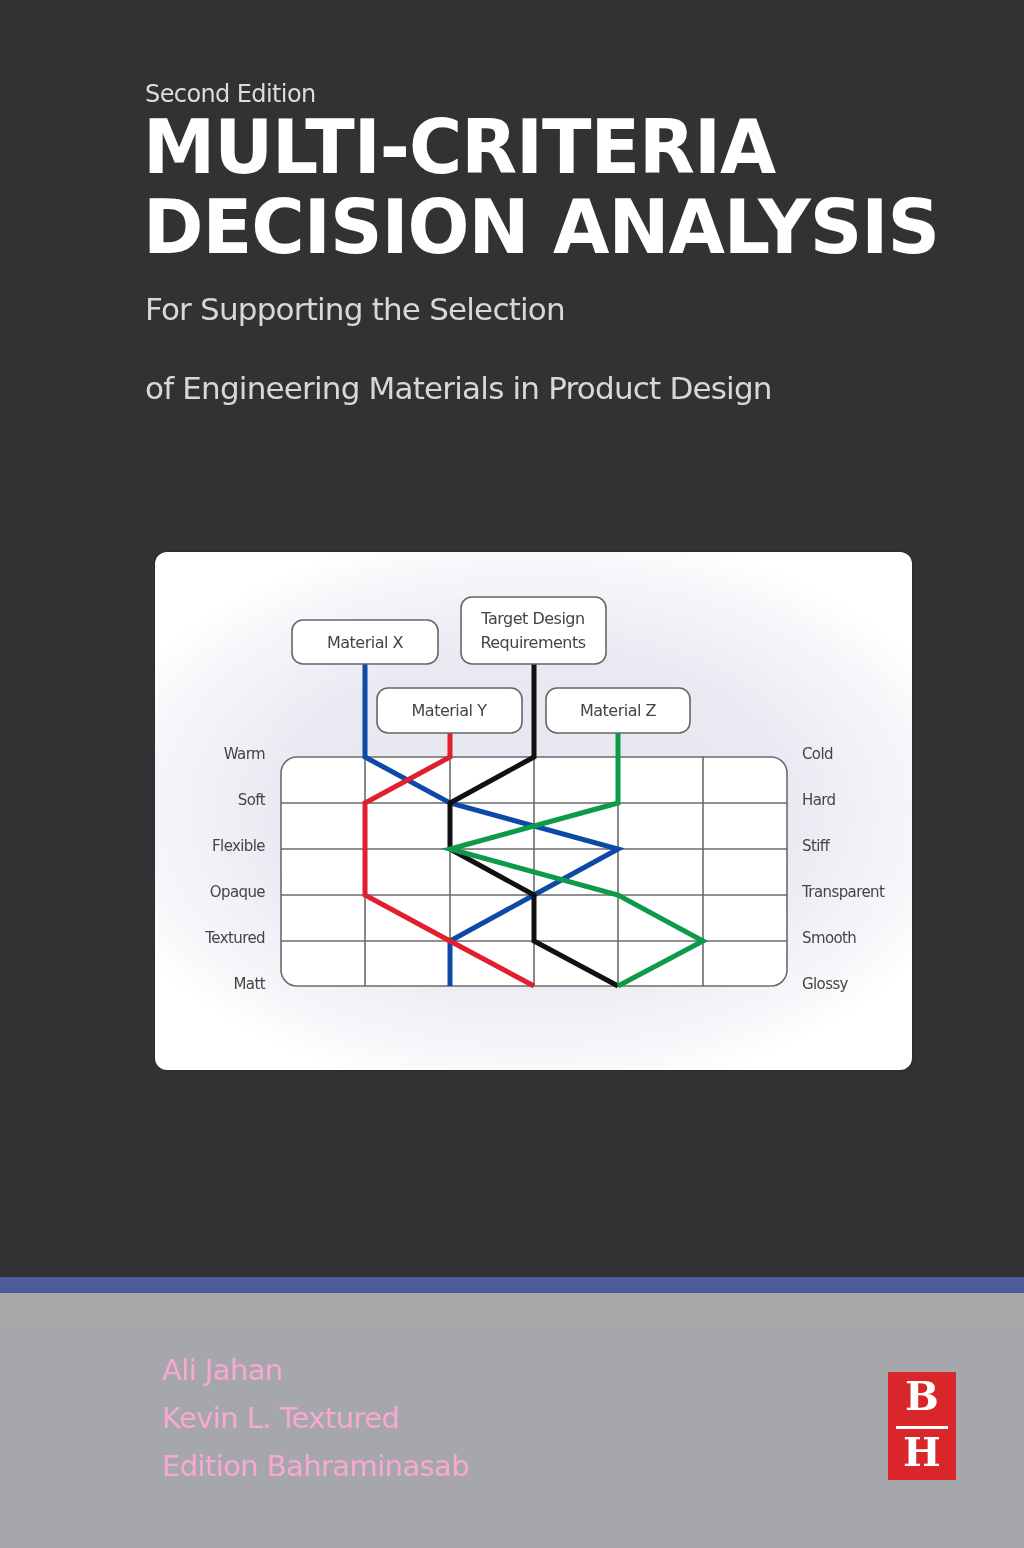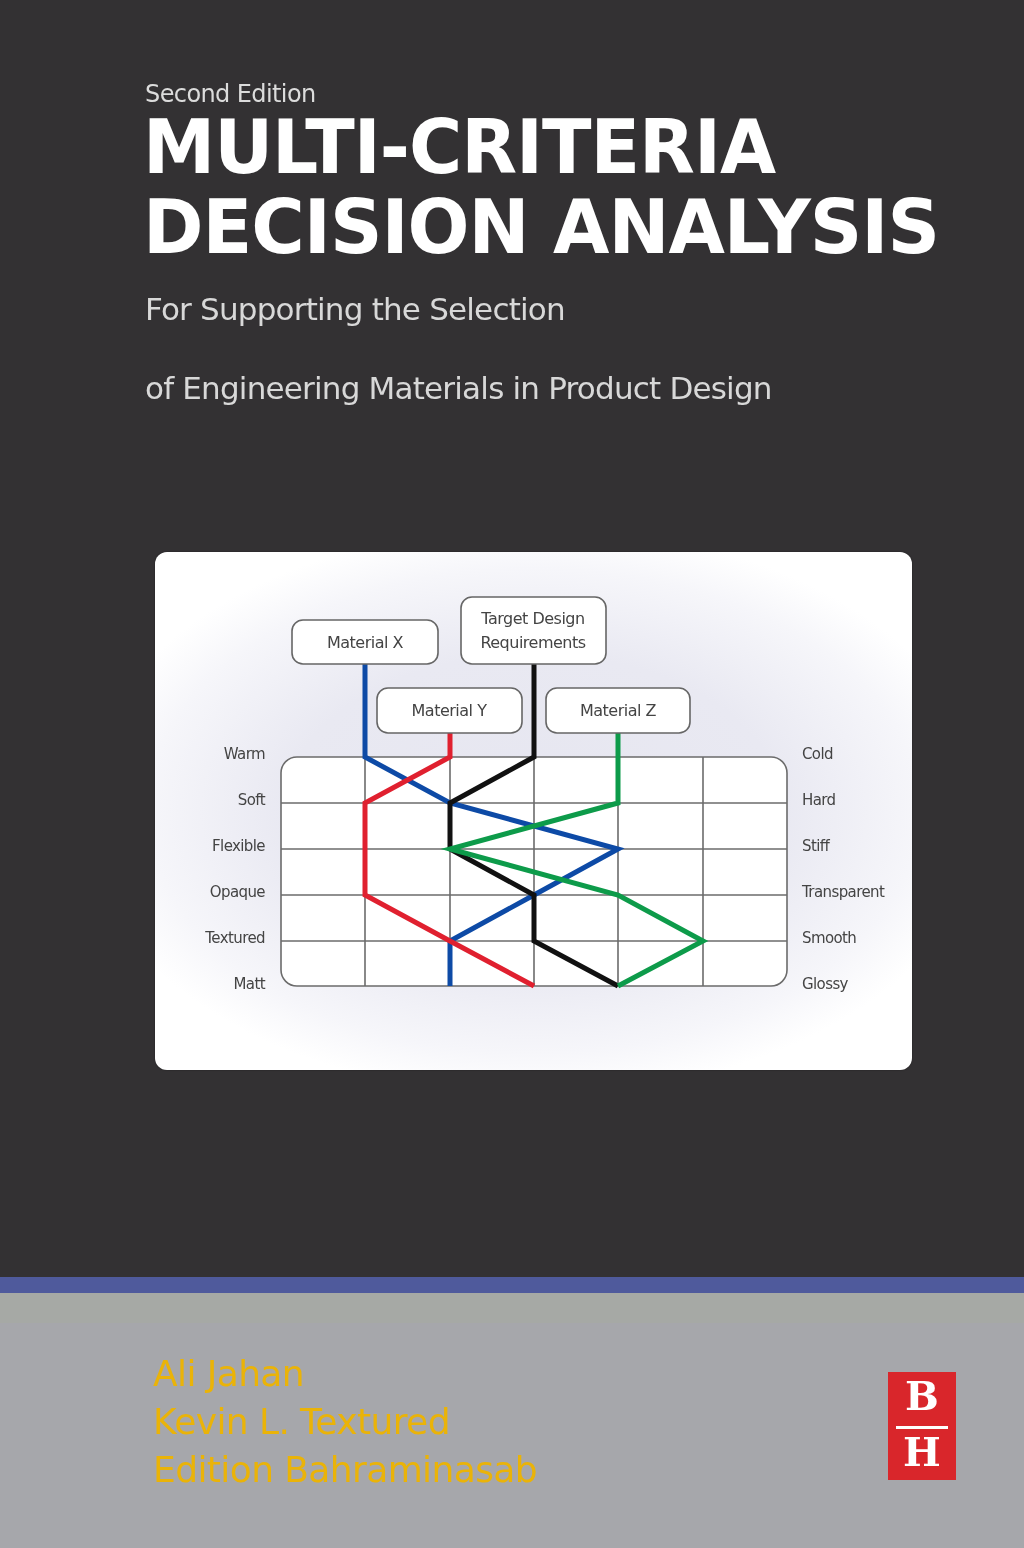--- a/index.html
+++ b/index.html
@@ -33,21 +33,21 @@
     background: radial-gradient(ellipse 60% 55% at 50% 50%, #e6e6f0 0%, #e9e9f2 55%, #f6f6fa 85%, #ffffff 100%);
     box-shadow: 0 0 2px rgba(0,0,0,0.4);
   }
   .chart-svg { left: 0; top: 0; }
 
   .band-blue { left: 0; top: 1277px; width: 1024px; height: 16px; background: #4f5a9c; }
   .band-mid { left: 0; top: 1293px; width: 1024px; height: 30px; background: #a6a9a5; }
   .band-grey { left: 0; top: 1323px; width: 1024px; height: 225px; background: #a6a7ab; }
 
   .author {
-    left: 153px; font-size: 36px; color: #eab308; white-space: nowrap;
+    left: 162px; font-size: 29px; color: #f9a8d4; white-space: nowrap;
     letter-spacing: -0.6px; line-height: 1;
   }
   .author-0 { top: 1356px; }
   .author-1 { top: 1404px; }
   .author-2 { top: 1452px; }
 
   .logo {
     left: 888px; top: 1372px; width: 68px; height: 108px; background: #d9262b;
   }
   .logo-letter {

